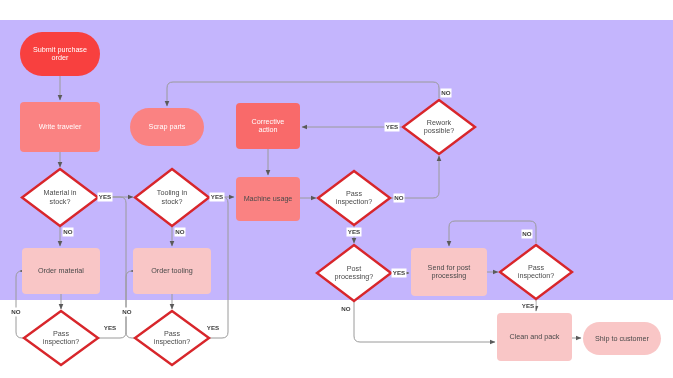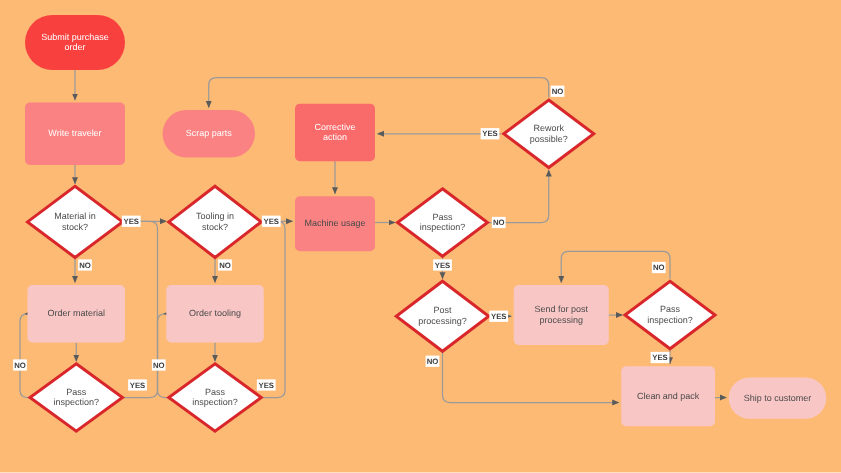--- a/index.html
+++ b/index.html
@@ -9,22 +9,23 @@
   }
   body {
     width: 673px;
     height: 378px;
     font-family: "Liberation Sans", sans-serif;
     overflow: hidden;
   }
   #canvas {
     position: relative;
     width: 673px;
-    height: 378px;
-    background: #fdba74;
+    height: 280px;
+    background: #c4b5fd;
+    margin-top: 20px;
   }
   svg#diagram {
     position: absolute;
     left: 0;
     top: 0;
     width: 673px;
     height: 378px;
   }
   .node-label {
     font-family: "Liberation Sans", sans-serif;

